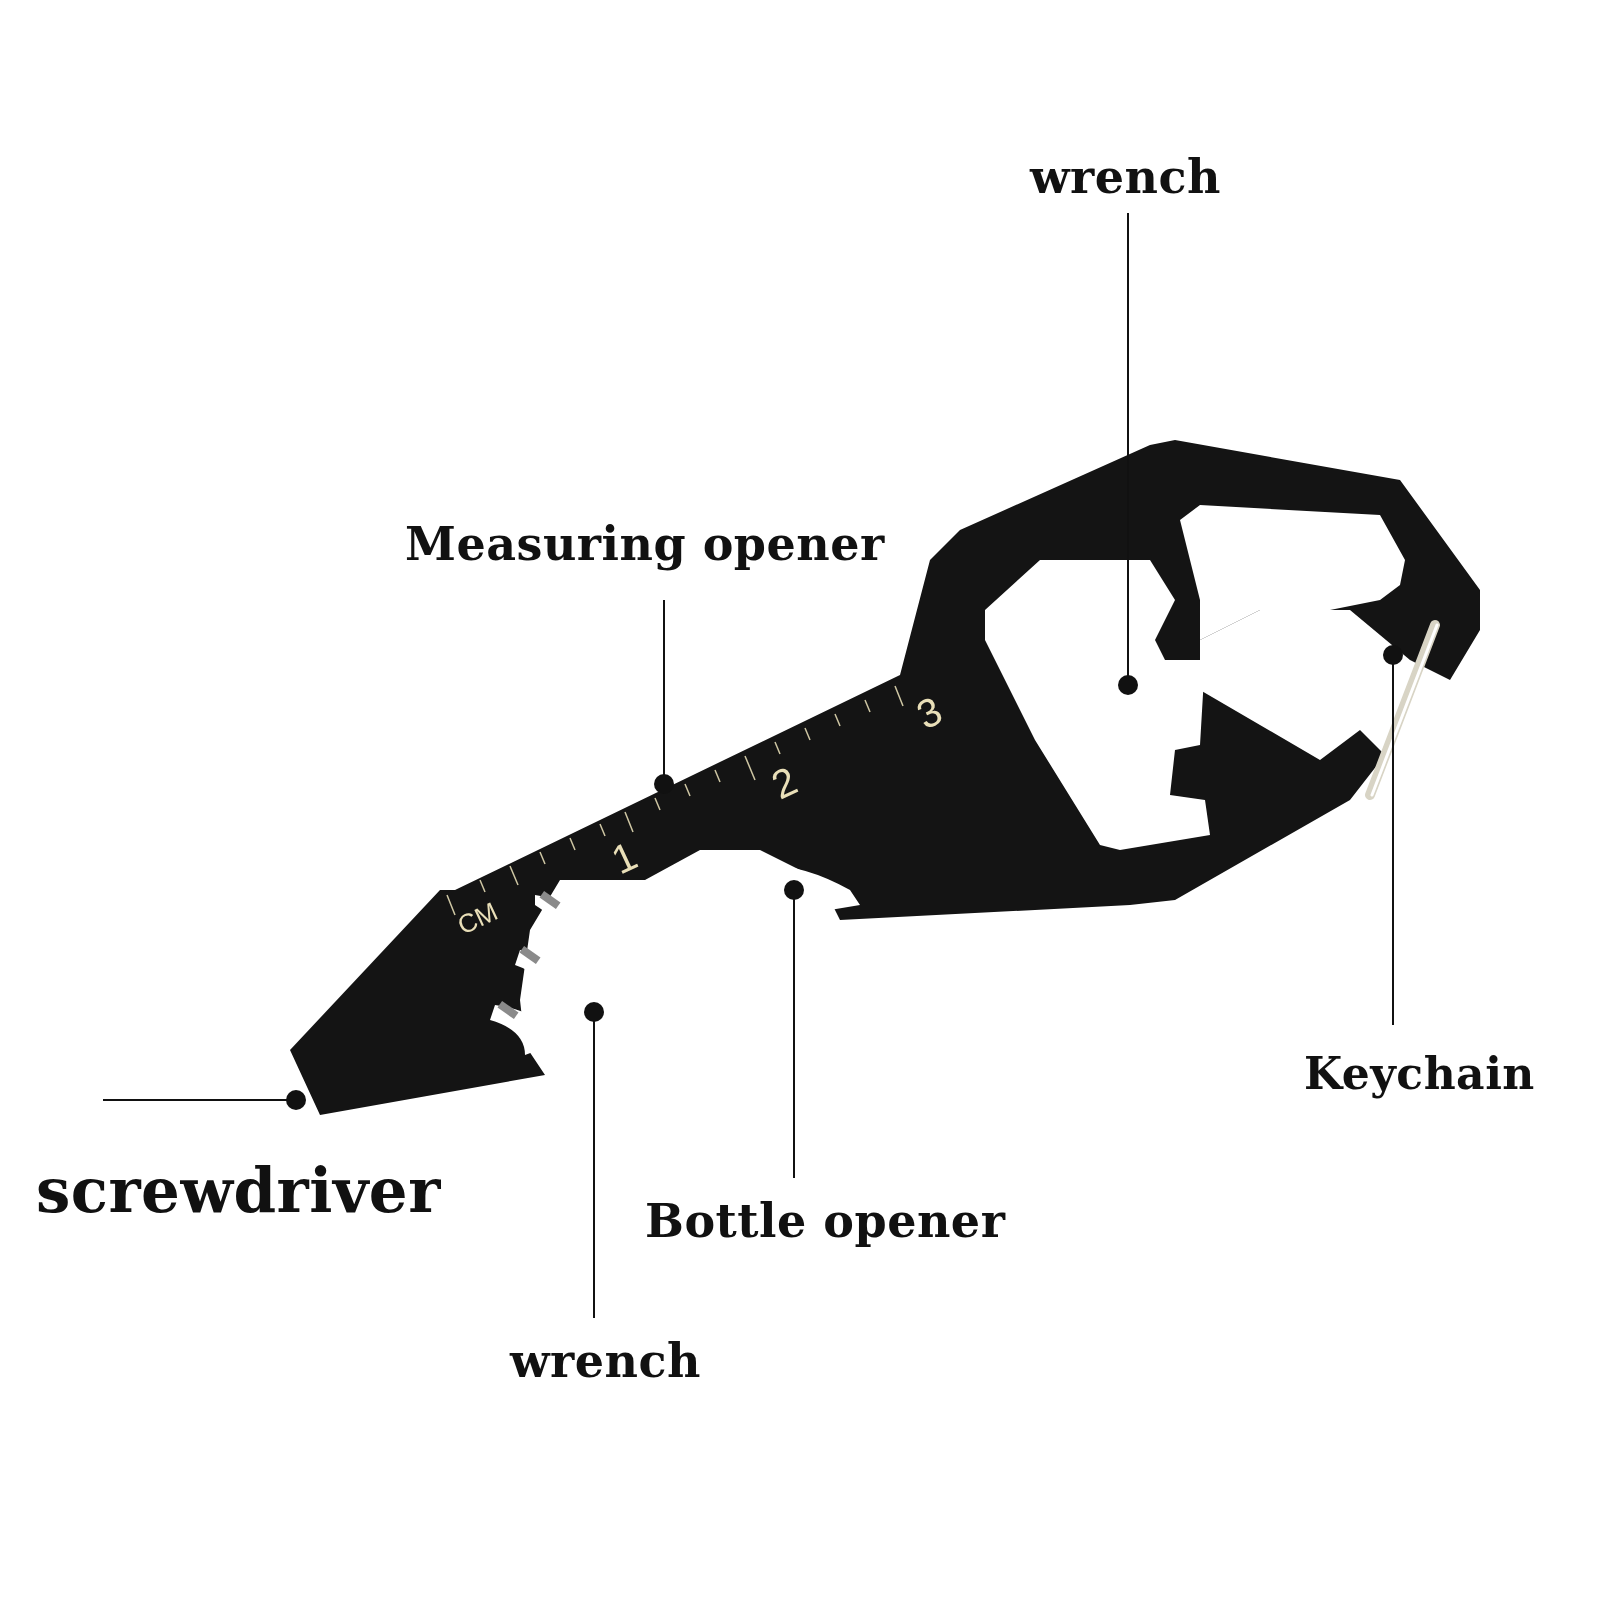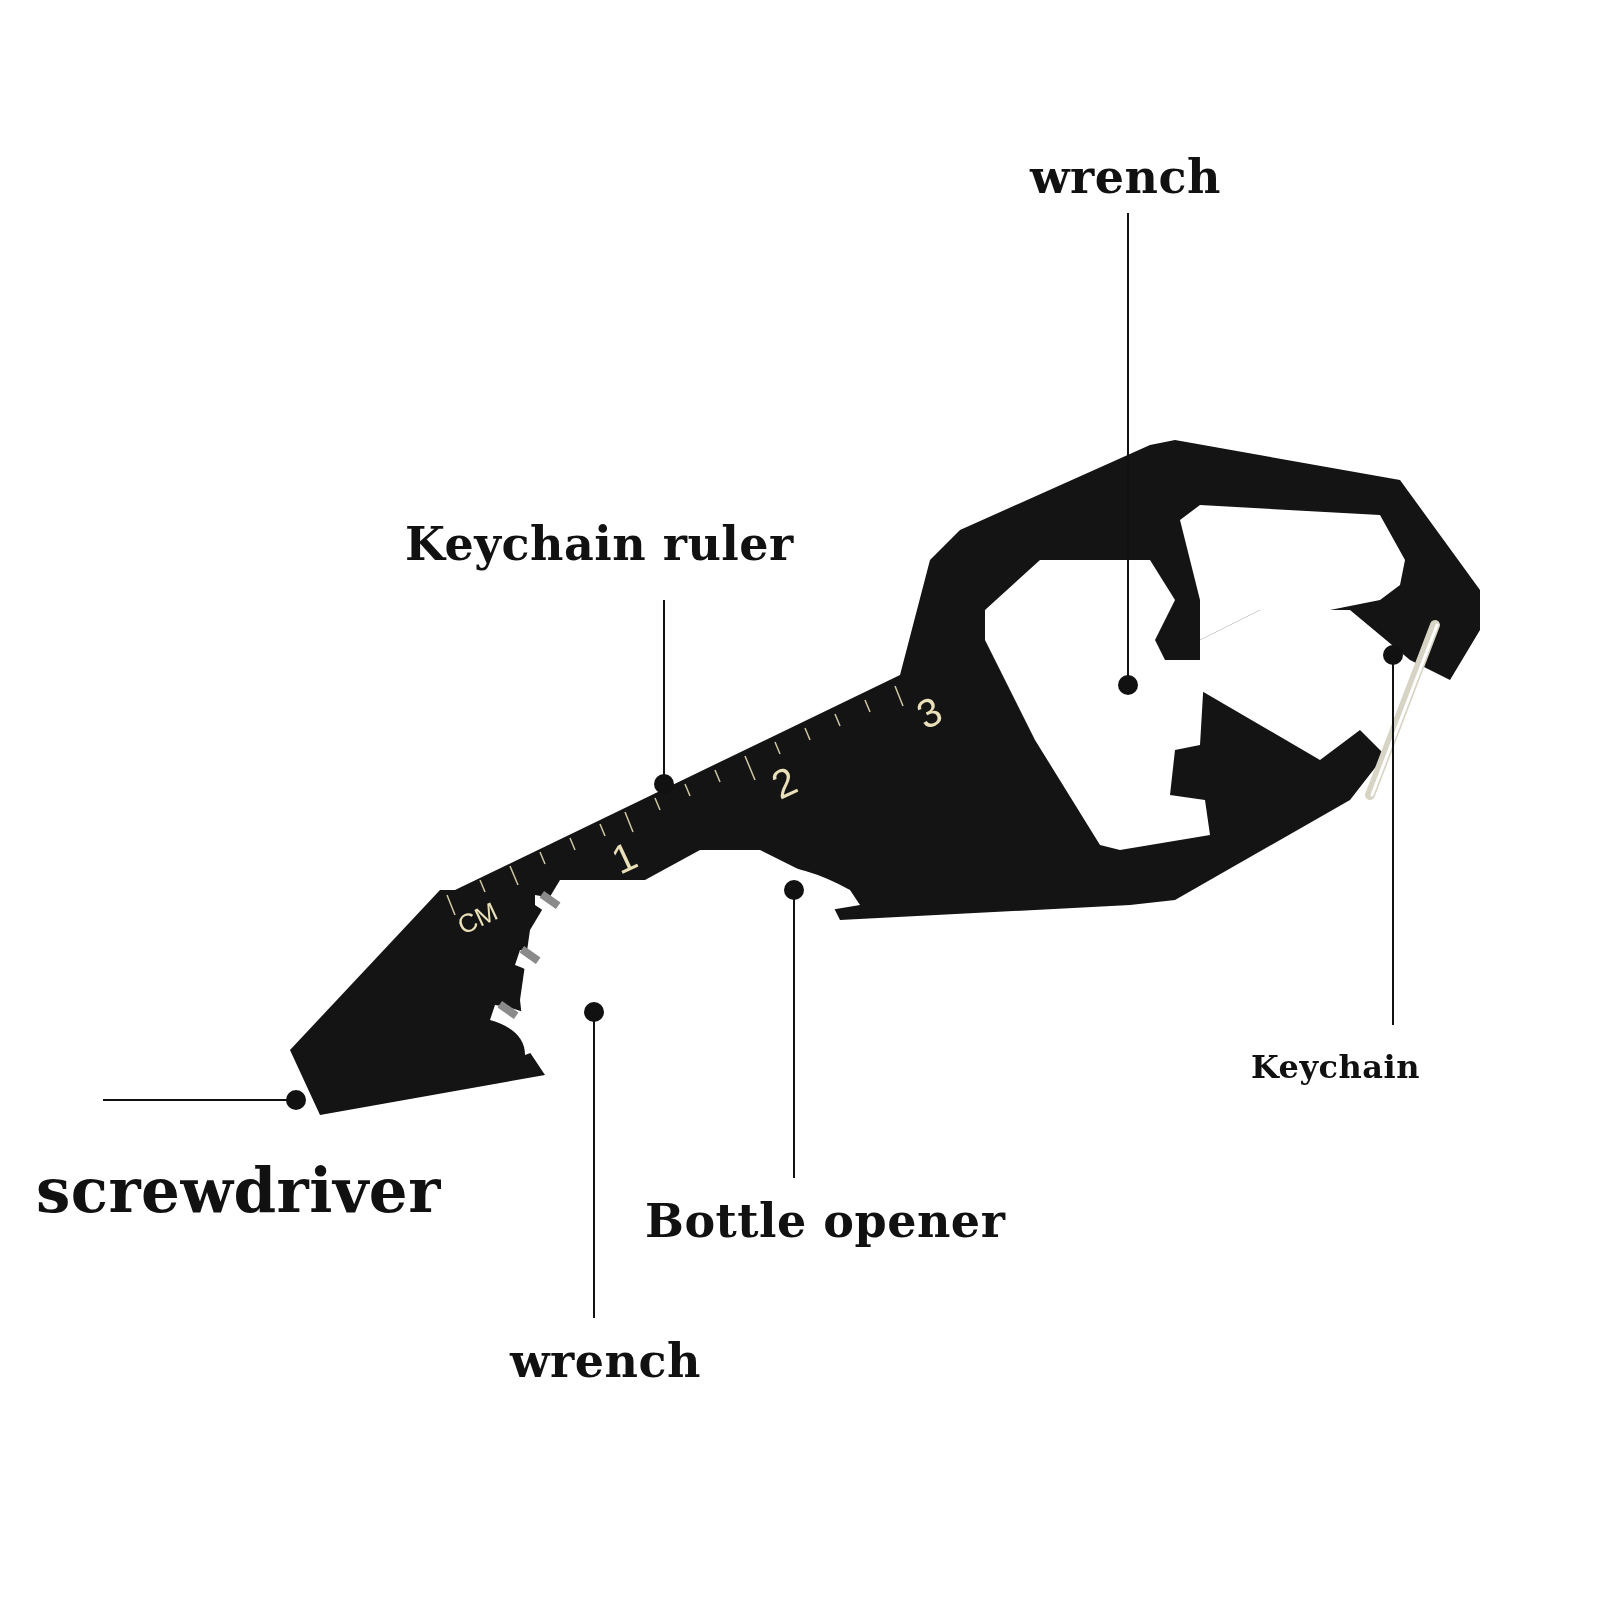--- a/index.html
+++ b/index.html
@@ -4,21 +4,21 @@
 <style>
   html, body { margin:0; padding:0; background:#ffffff; }
   .stage { position:relative; width:1600px; height:1600px; overflow:hidden; background:#ffffff; }
   svg.tool { position:absolute; left:0; top:0; width:1600px; height:1600px; }
   .label {
     position:absolute; font-family:"DejaVu Serif","Liberation Serif",serif;
     font-weight:bold; color:#111; white-space:nowrap; letter-spacing:0.5px;
   }
   .lbl-wrench { left:1030px; top:150px; font-size:46px; }
   .lbl-ruler { left:405px; top:517px; font-size:46px; }
-  .lbl-key { left:1251px; top:1048px; font-size:32px; }
+  .lbl-key { left:1304px; top:1048px; font-size:44px; }
   .lbl-screw { left:36px; top:1155px; font-size:61px; }
   .lbl-bottle { left:645px; top:1194px; font-size:46px; }
   .lbl-slicer { left:510px; top:1334px; font-size:46px; }
   .mark { font-family:"Liberation Sans","DejaVu Sans",sans-serif; fill:#e9dfb8; }
 </style>
 </head>
 <body>
 
 <div class="stage">
   <svg class="tool" viewBox="0 0 1600 1600">
@@ -81,18 +81,18 @@
       <line x1="103" y1="1100" x2="296" y2="1100"></line>
       <circle cx="296" cy="1100" r="10" stroke="none"></circle>
       <line x1="794" y1="890" x2="794" y2="1178"></line>
       <circle cx="794" cy="890" r="10" stroke="none"></circle>
       <line x1="594" y1="1012" x2="594" y2="1318"></line>
       <circle cx="594" cy="1012" r="10" stroke="none"></circle>
     </g>
   </svg>
 
   <div class="label lbl-wrench">wrench</div>
-  <div class="label lbl-ruler">Keychain ruler</div>
+  <div class="label lbl-ruler">Measuring opener</div>
   <div class="label lbl-key">Keychain</div>
   <div class="label lbl-screw">screwdriver</div>
   <div class="label lbl-bottle">Bottle opener</div>
   <div class="label lbl-slicer">wrench</div>
 </div>
 
 </body></html>

